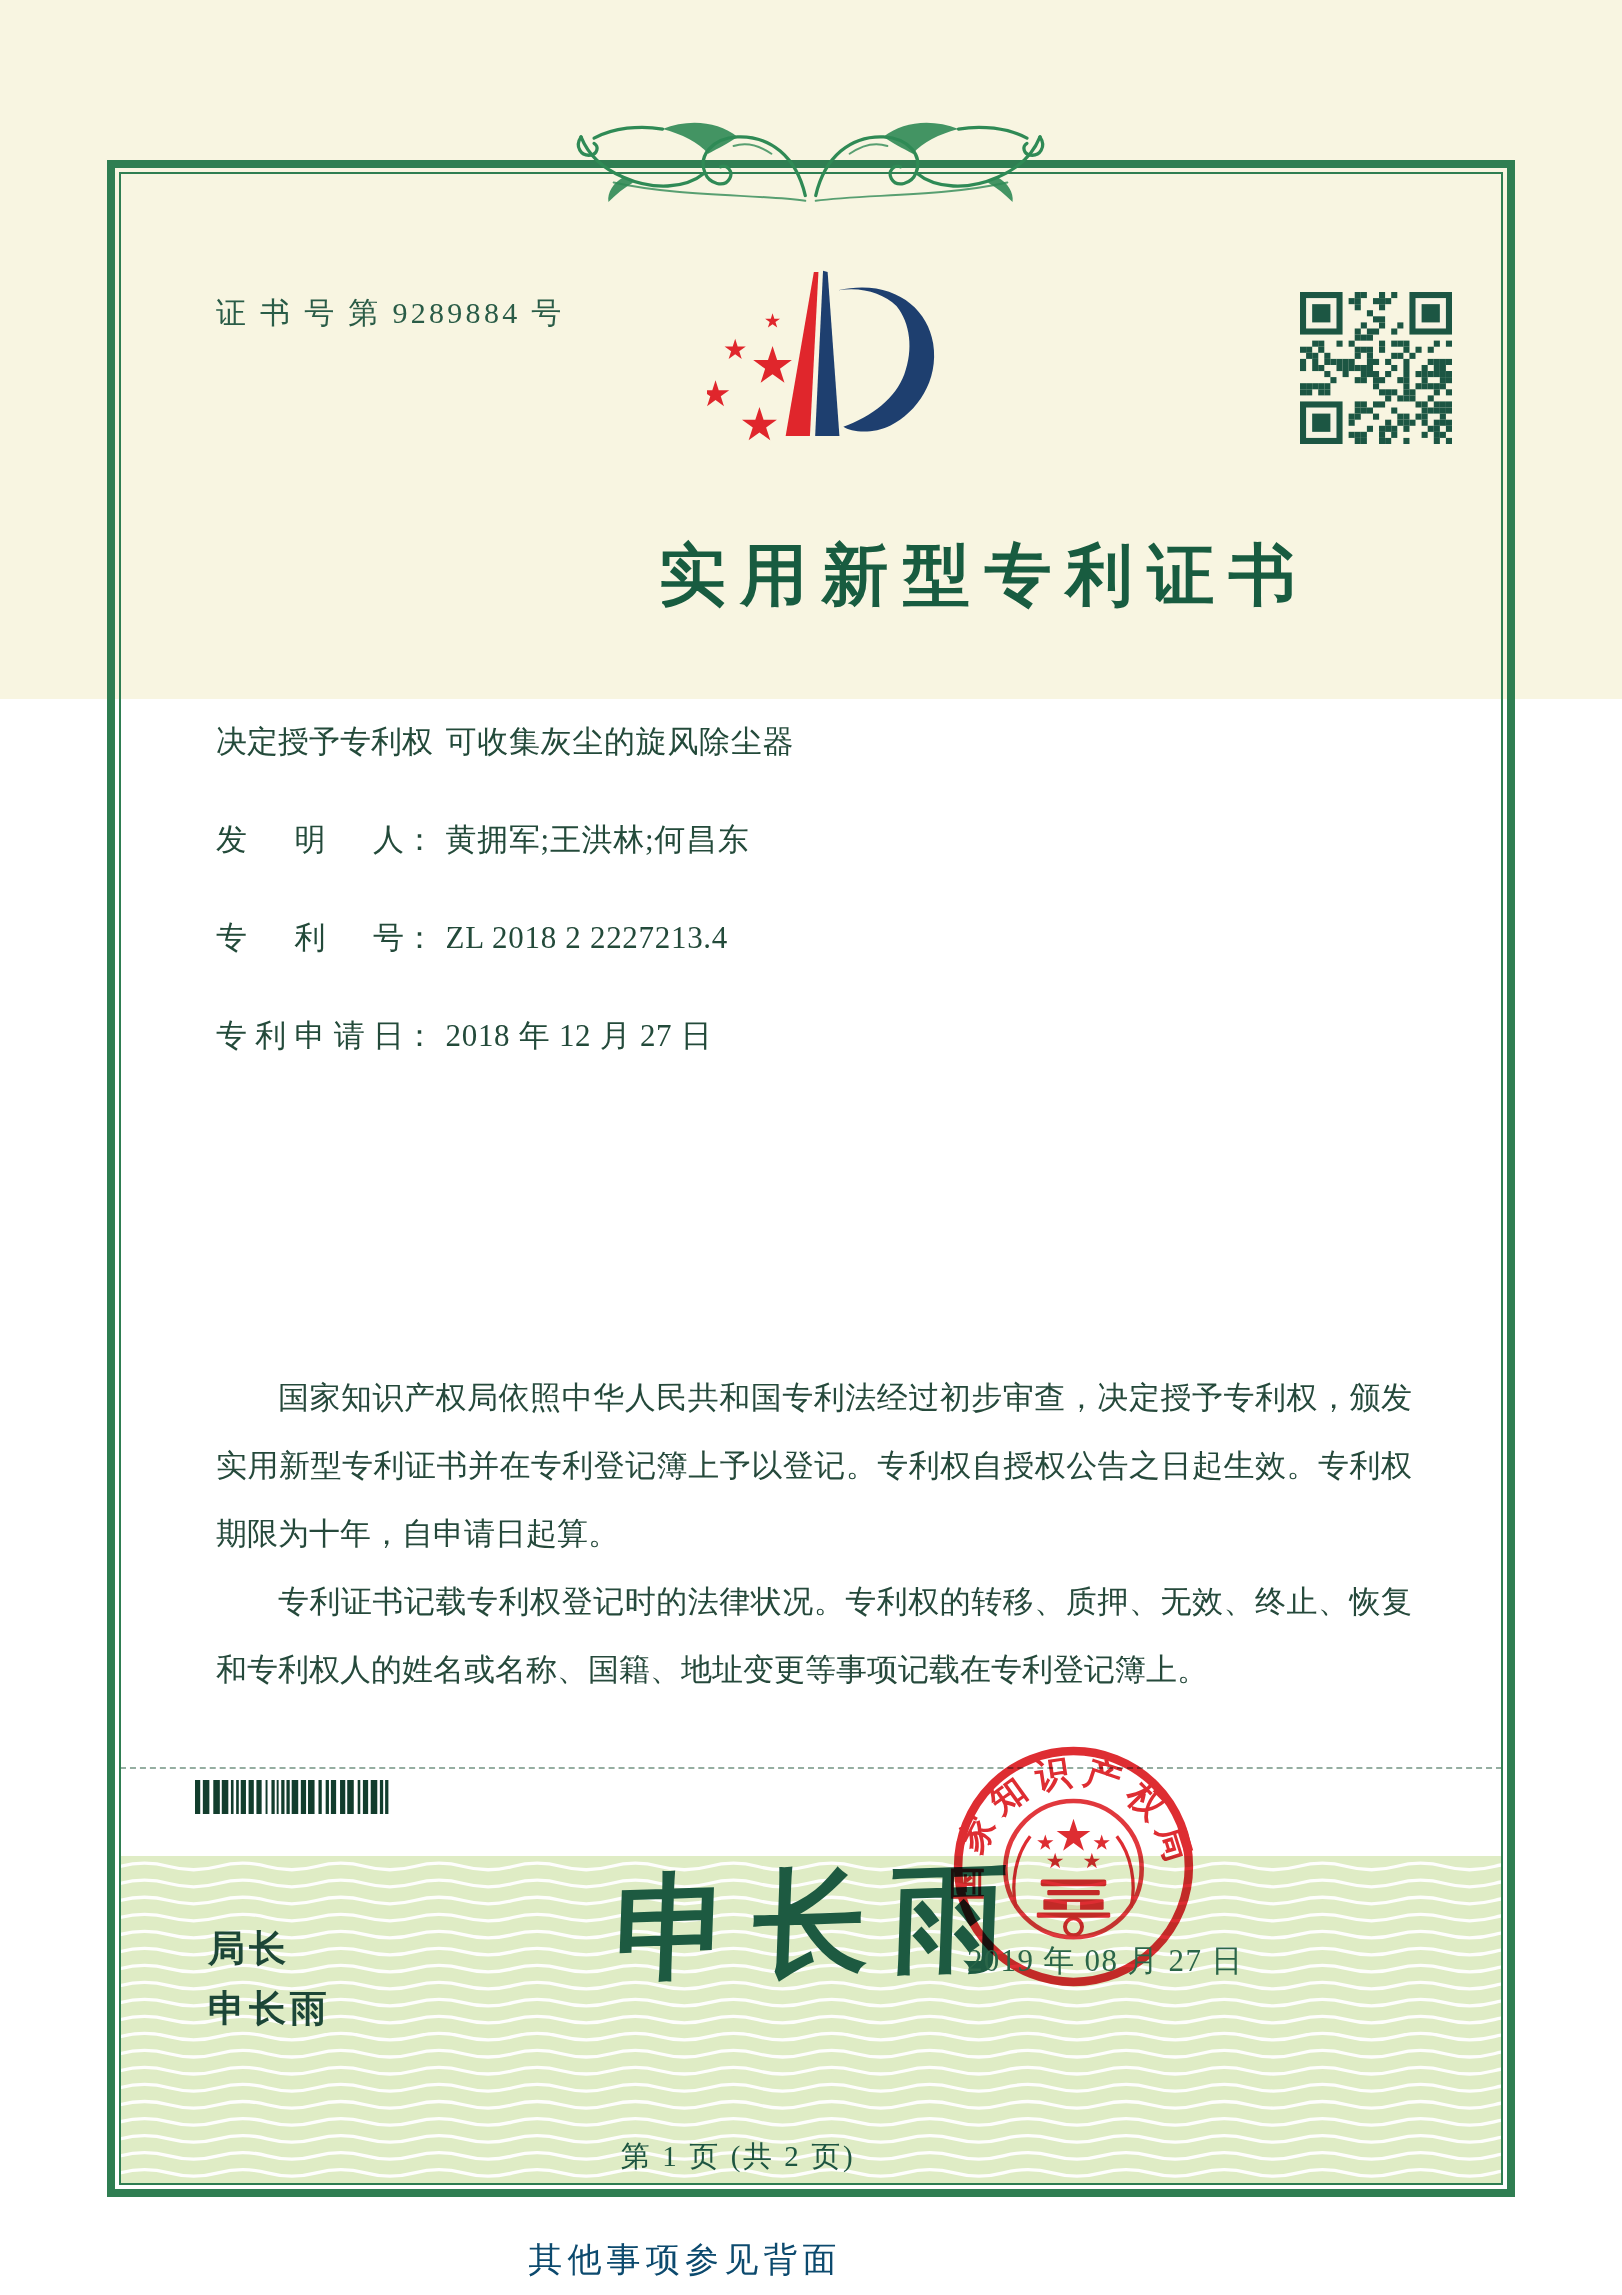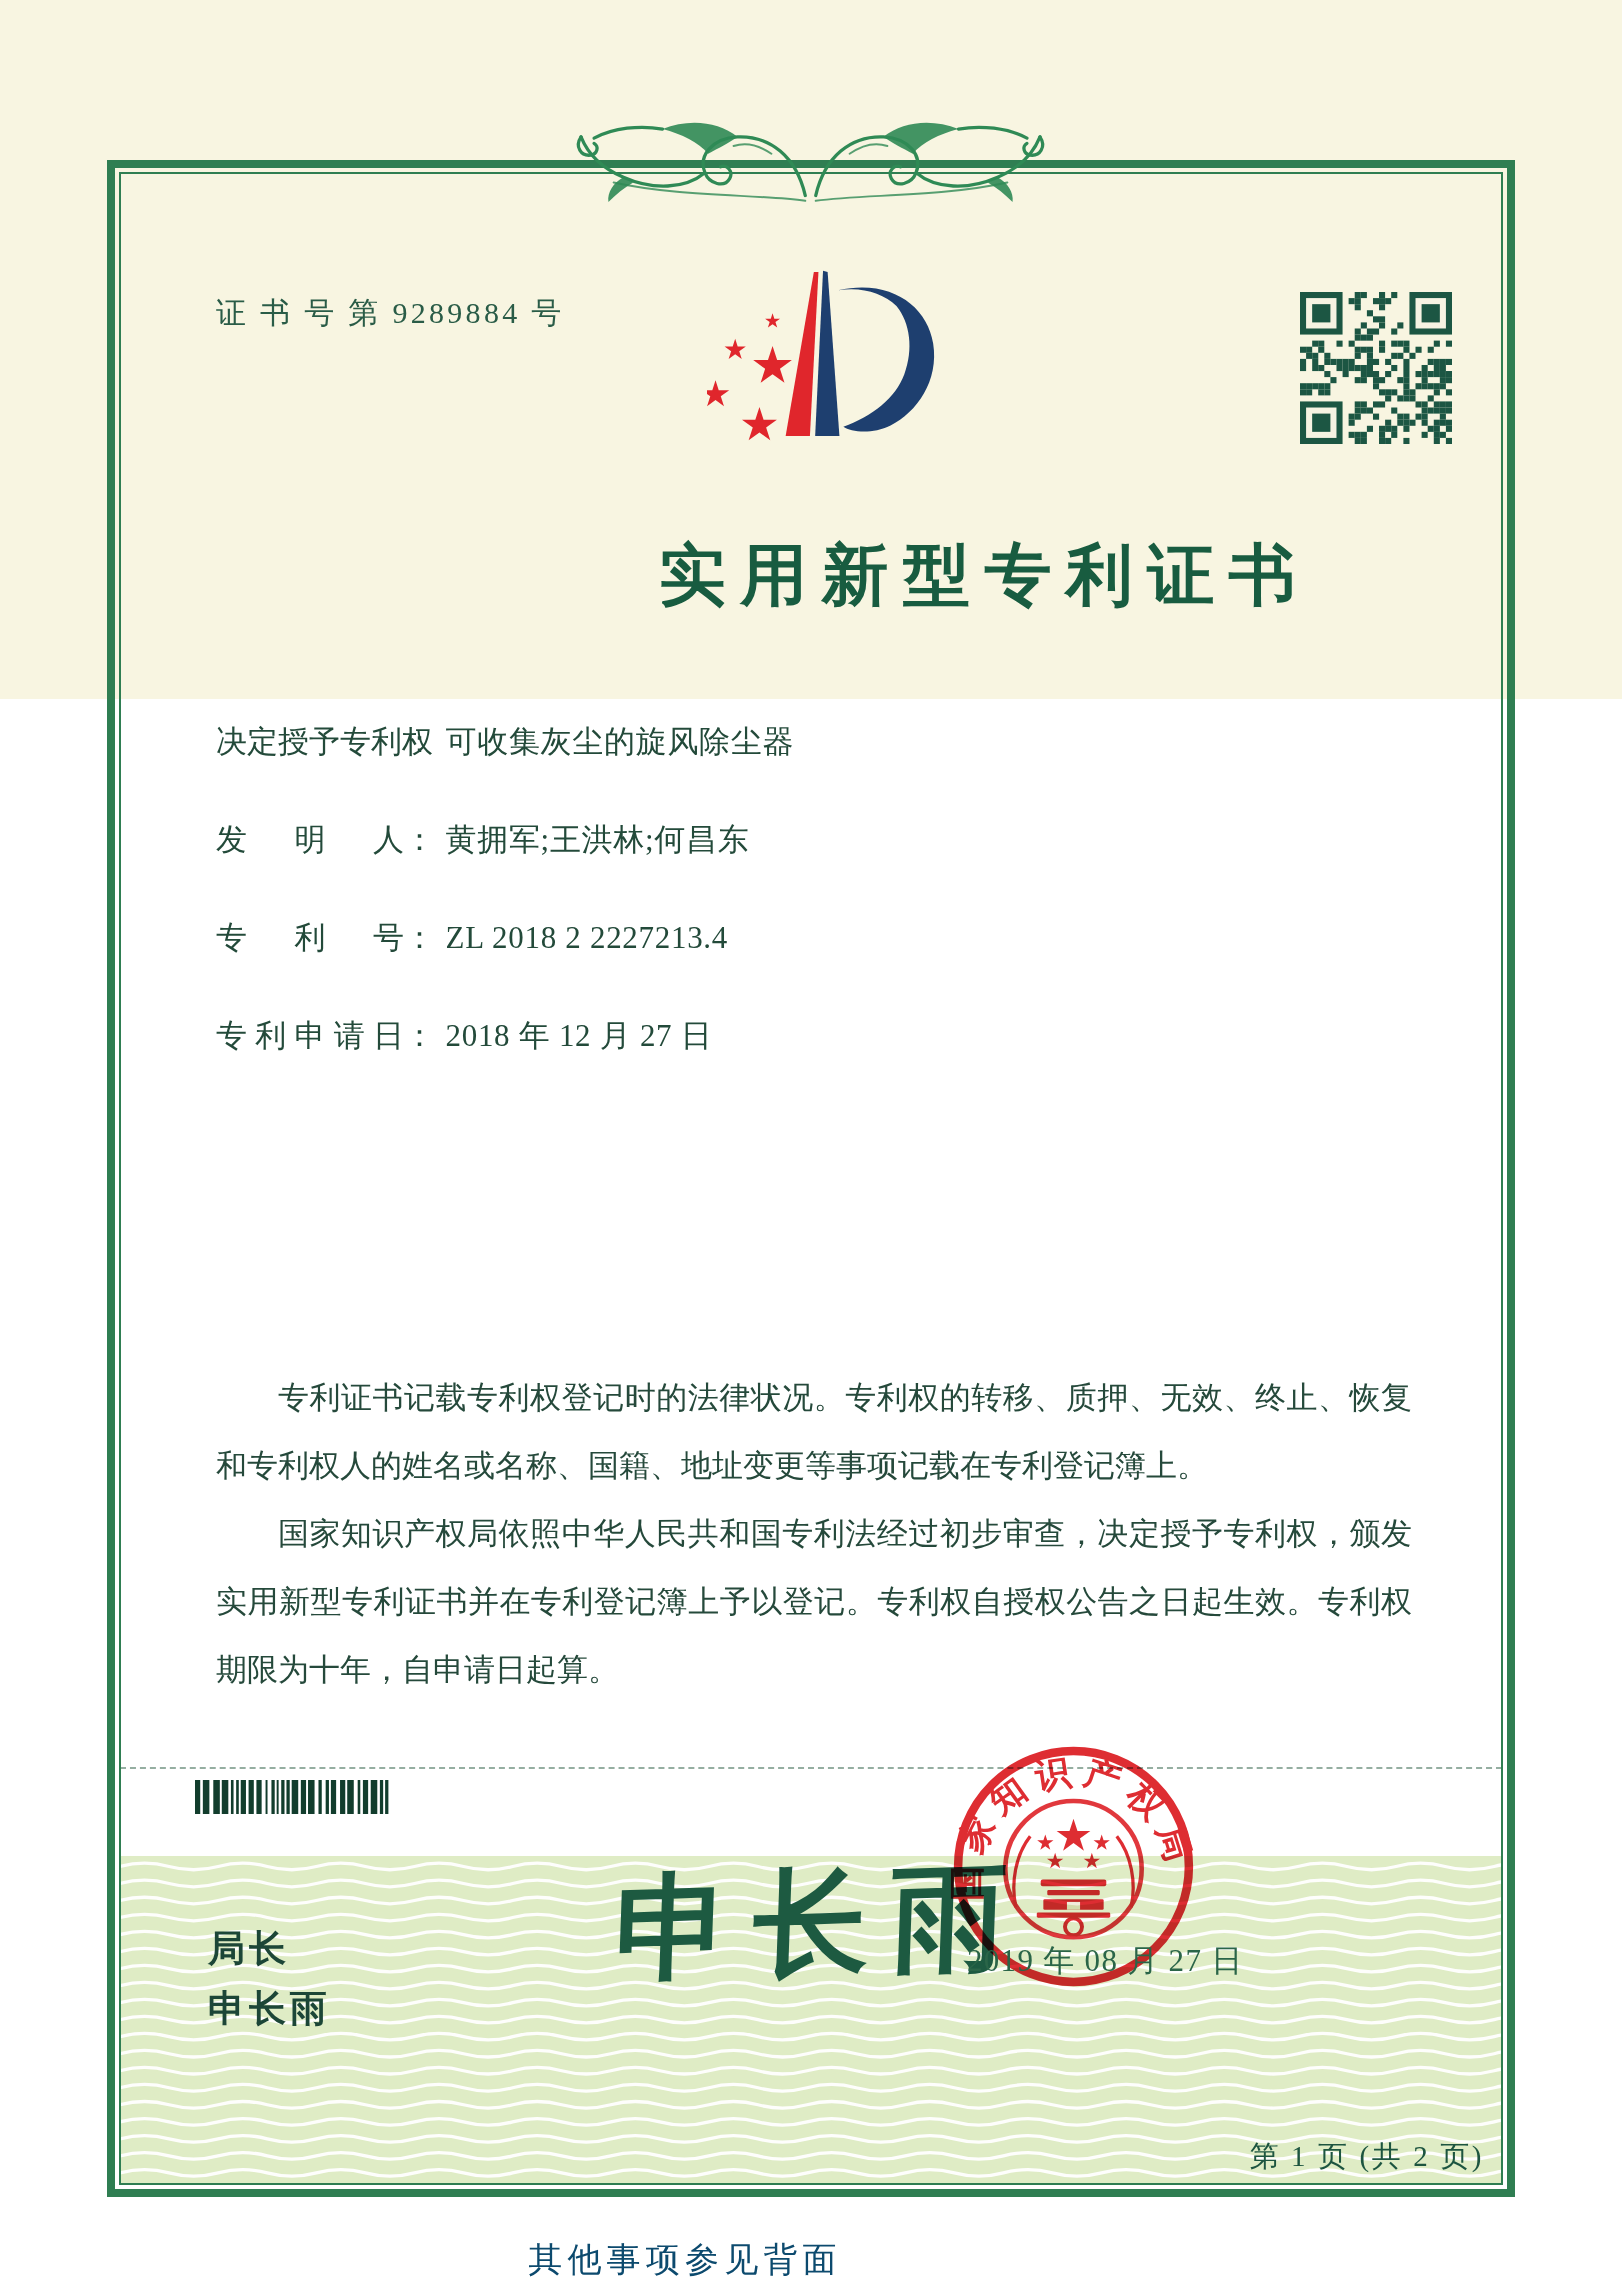--- a/index.html
+++ b/index.html
@@ -48,21 +48,21 @@
   .shen-print{left:208px;top:1984px;}
 
   .signature{left:615px;top:1845px;width:458px;font-size:116px;font-weight:600;color:#1d5a41;
              letter-spacing:22px;transform:rotate(-2deg) skewX(-4deg);white-space:nowrap;
              font-family:"Liberation Serif","DejaVu Serif",cursive,serif;}
 
   .seal{left:945px;top:1738px;width:257px;height:257px;mix-blend-mode:multiply;opacity:.95;}
   .seal-date{left:967px;top:1940px;width:236px;font-size:31px;color:#2a6548;letter-spacing:1.3px;
              white-space:nowrap;z-index:5;}
 
-  .page-num{left:8px;width:1476px;top:2137px;text-align:right;font-size:29px;color:#1d5540;letter-spacing:2.6px;}
+  .page-num{left:0;width:1476px;top:2137px;text-align:center;font-size:29px;color:#1d5540;letter-spacing:2.6px;}
   .back-note{left:0;width:1370px;top:2237px;text-align:center;font-size:34px;color:#0c4a6e;letter-spacing:5.2px;}
 </style>
 </head>
 <body>
 
 <div class="page">
 
   <div class="abs bg-bottom"></div>
   <div class="abs waves-faint">
     <svg id="waves-faint-svg" viewBox="0 0 2112 292" preserveAspectRatio="none">
@@ -356,22 +356,22 @@
     </div>
     <div class="frow">
       <span class="flabel">专利号</span><span class="fcolon">：</span><span class="fvalue">ZL 2018 2 2227213.4</span>
     </div>
     <div class="frow">
       <span class="flabel">专利申请日</span><span class="fcolon">：</span><span class="fvalue">2018 年 12 月 27 日</span>
     </div>
   </div>
 
   <div class="abs body-text">
+    <p>国家知识产权局依照中华人民共和国专利法经过初步审查，决定授予专利权，颁发实用新型专利证书并在专利登记簿上予以登记。专利权自授权公告之日起生效。专利权期限为十年，自申请日起算。</p>
     <p>专利证书记载专利权登记时的法律状况。专利权的转移、质押、无效、终止、恢复和专利权人的姓名或名称、国籍、地址变更等事项记载在专利登记簿上。</p>
-    <p>国家知识产权局依照中华人民共和国专利法经过初步审查，决定授予专利权，颁发实用新型专利证书并在专利登记簿上予以登记。专利权自授权公告之日起生效。专利权期限为十年，自申请日起算。</p>
   </div>
 
   <div class="abs barcode">
     <svg id="barcode-svg" viewBox="0 0 300 52" preserveAspectRatio="none">
         <rect x="0" y="0" width="8" height="52" fill="#123d2d"></rect>
         <rect x="12" y="0" width="10" height="52" fill="#123d2d"></rect>
         <rect x="28" y="0" width="10" height="52" fill="#123d2d"></rect>
         <rect x="41" y="0" width="10" height="52" fill="#123d2d"></rect>
         <rect x="55" y="0" width="4" height="52" fill="#123d2d"></rect>
         <rect x="63" y="0" width="4" height="52" fill="#123d2d"></rect>

